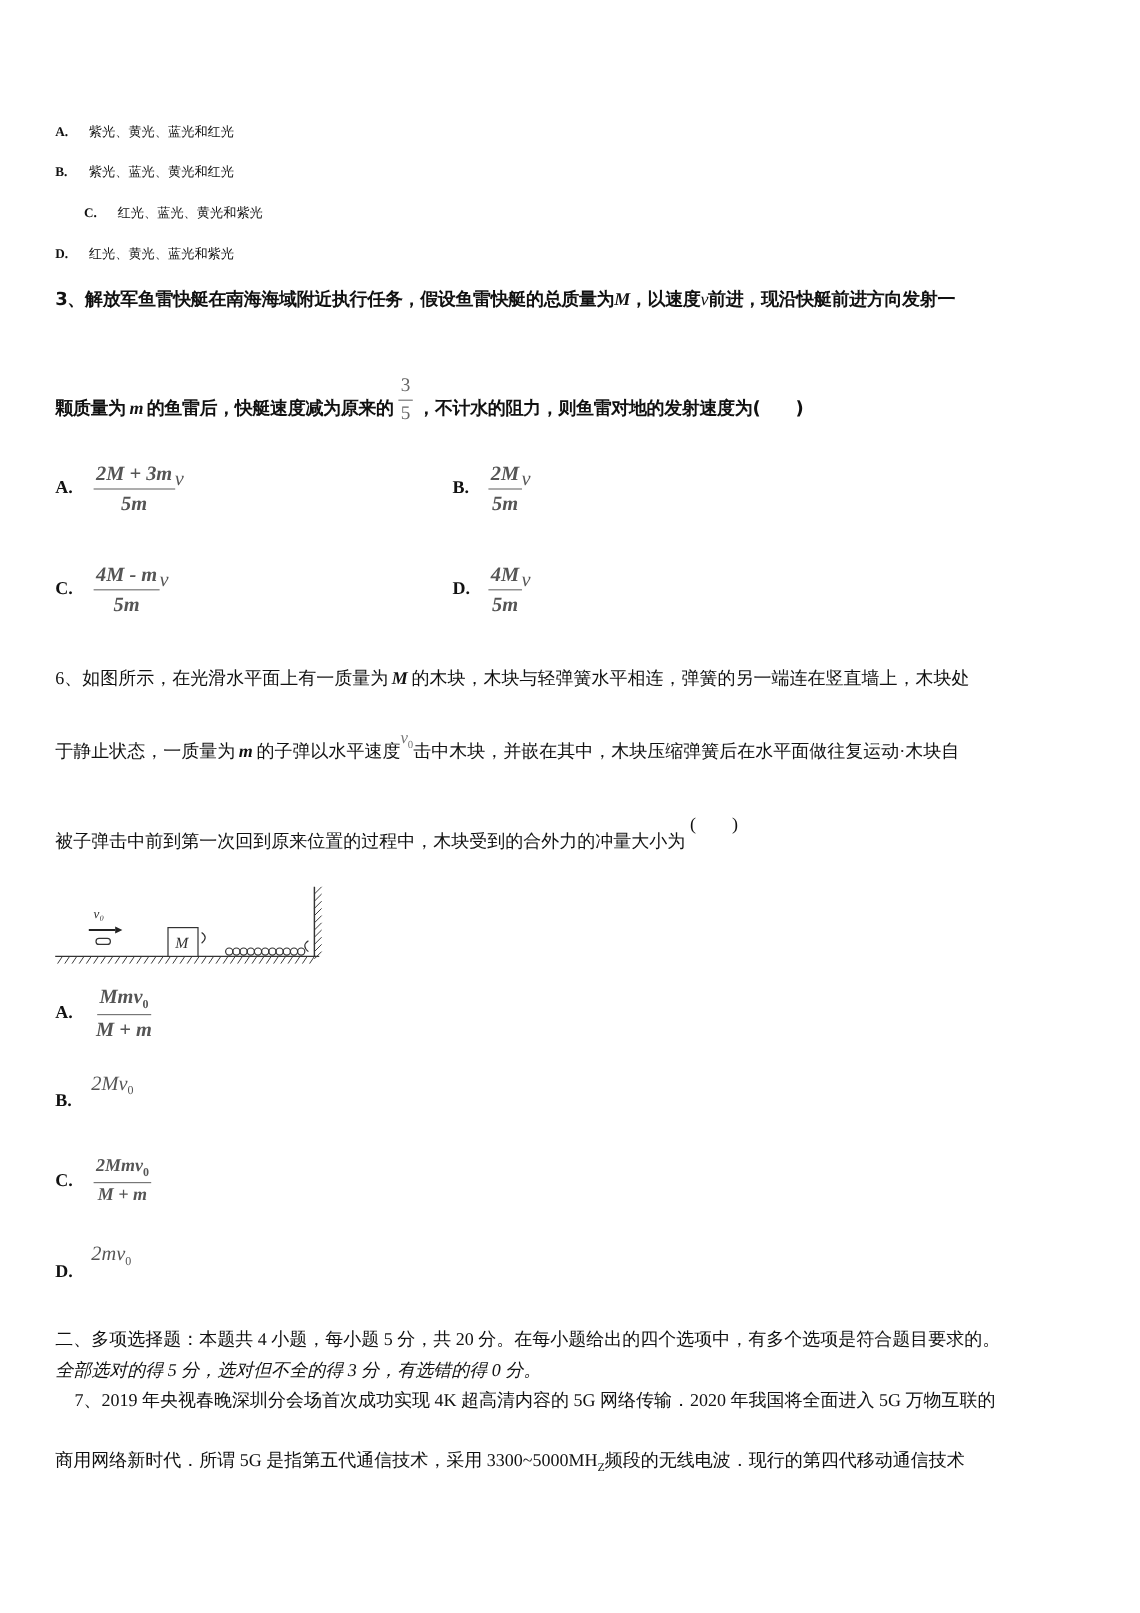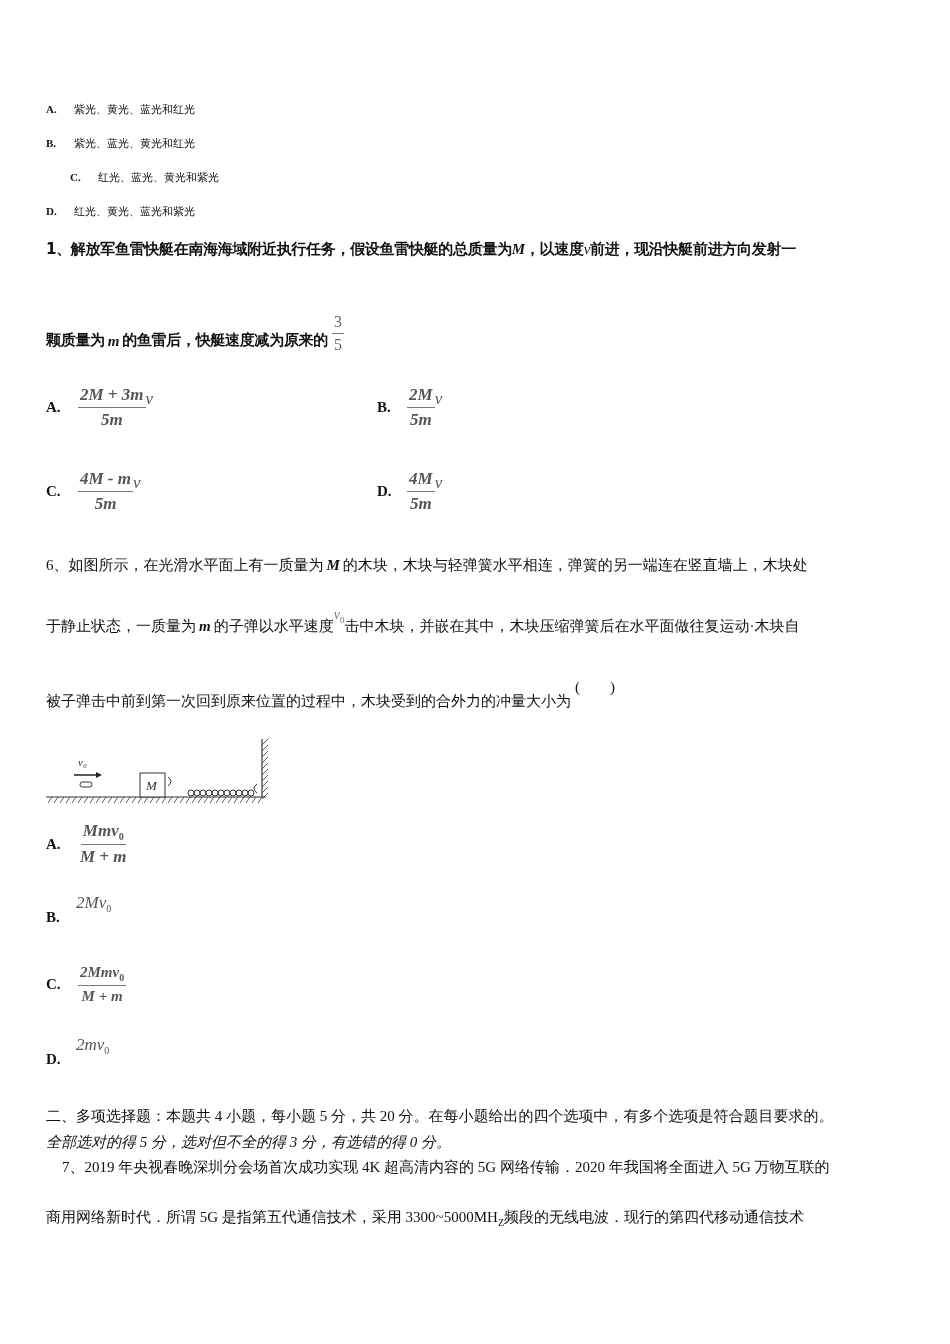--- a/index.html
+++ b/index.html
@@ -32,30 +32,31 @@
   <span class="lbl">B.</span><span>紫光、蓝光、黄光和红光</span>
 </div>
 <div class="abs opt" style="left:34px;top:170px;margin-left:36px;">
   <span class="lbl">C.</span><span>红光、蓝光、黄光和紫光</span>
 </div>
 <div class="abs opt" style="left:46px;top:204px;">
   <span class="lbl">D.</span><span>红光、黄光、蓝光和紫光</span>
 </div>
 
 <div class="abs q" style="left:46px;top:240px;">
-  <span>1、解放军鱼雷快艇在南海海域附近执行任务，假设鱼雷快艇的总质量为</span><span class="it">M</span><span>，以速度</span><span class="it" style="font-weight:normal;">v</span><span>前进，现沿快艇前进方向发射一</span>
+  <span>3、解放军鱼雷快艇在南海海域附近执行任务，假设鱼雷快艇的总质量为</span><span class="it">M</span><span>，以速度</span><span class="it" style="font-weight:normal;">v</span><span>前进，现沿快艇前进方向发射一</span>
 </div>
 <div class="abs q" style="left:46px;top:300px;height:50px;display:flex;align-items:flex-end;">
   <span>颗质量为</span>
     <span class="it" style="margin:0 3px;">m</span>
     <span>的鱼雷后，快艇速度减为原来的</span>
   <span class="frac small-frac" style="font-weight:normal;margin:0 4px;position:relative;top:4px;">
     <span class="num">3</span>
     <span class="den">5</span>
   </span>
+  <span>，不计水的阻力，则鱼雷对地的发射速度为(　　)</span>
 </div>
 
 <div class="abs" style="left:46px;top:385px;display:flex;align-items:center;">
   <span class="lbl-b" style="width:32px;">A.</span>
   <span class="frac math">
       <span class="num">2M + 3m</span>
       <span class="den">5m</span>
     </span>
   <span class="math" style="margin-top:-18px;">v</span>
 </div>

